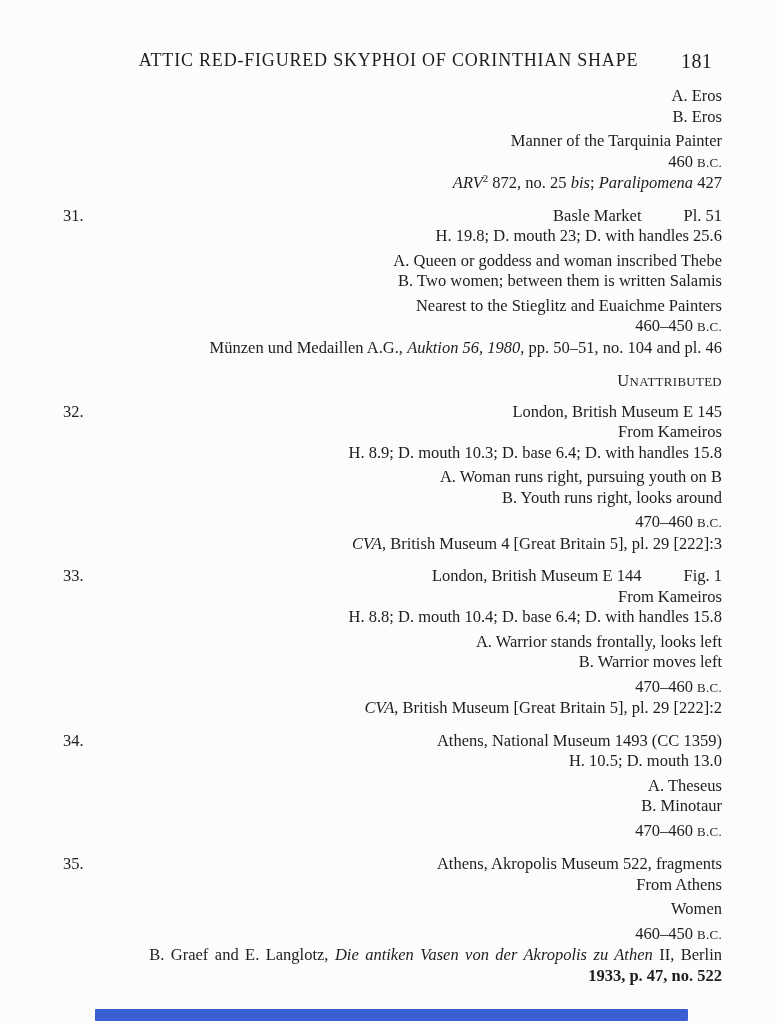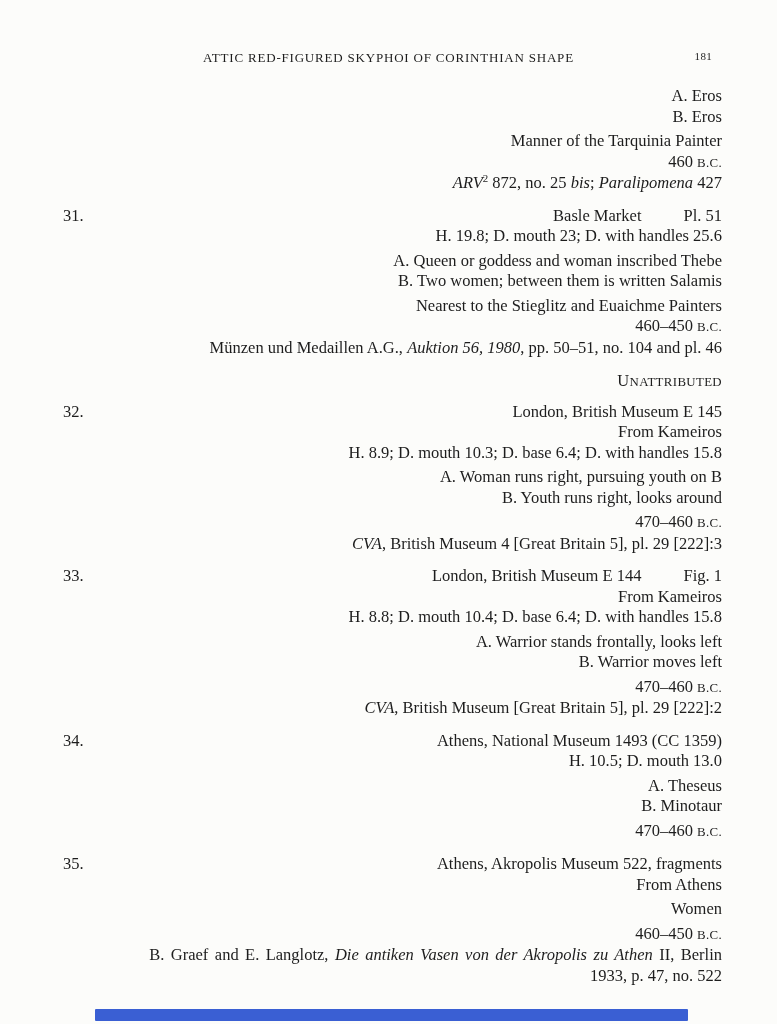--- a/index.html
+++ b/index.html
@@ -9,24 +9,24 @@
   body{
     width:777px;height:1024px;background:var(--bg);
     font-family:"Liberation Serif","DejaVu Serif",serif;
     color:var(--ink);
     -webkit-font-smoothing:antialiased;
   }
   .page{position:relative;width:777px;height:1024px;overflow:hidden;background:var(--bg);}
   
   .running-head{
     position:absolute;top:50px;left:0;right:0;text-align:center;
-    font-size:13px;letter-spacing:0.8px;white-space:nowrap;
+    font-size:18px;letter-spacing:0.8px;white-space:nowrap;
   }
   .page-number{
-    position:absolute;top:50px;right:65px;font-size:11px;letter-spacing:0.3px;
+    position:absolute;top:50px;right:65px;font-size:20px;letter-spacing:0.3px;
   }
   
   .content{
     position:absolute;top:86px;left:63px;right:55px;
     font-size:16.5px;line-height:20.5px;text-align:right;
   }
   .continuation{padding-left:29px;}
   .entry{position:relative;padding-left:29px;margin-top:12px;}
   .entry-number{position:absolute;left:0;top:0;}
   .section-heading{margin-top:13px;letter-spacing:0.5px;}
@@ -99,18 +99,18 @@
         <div class="line"><span>B. Minotaur</span></div>
         <div class="line gap"><span>470–460 </span><span class="sc">B.C.</span></div>
       </div>
       <div class="entry">
         <span class="entry-number">35.</span>
         <div class="line"><span>Athens, Akropolis Museum 522, fragments</span></div>
         <div class="line"><span>From Athens</span></div>
         <div class="line gap"><span>Women</span></div>
         <div class="line gap"><span>460–450 </span><span class="sc">B.C.</span></div>
         <div class="line just"><span>B. Graef and E. Langlotz, </span><span class="i">Die antiken Vasen von der Akropolis zu Athen</span><span> II, Berlin</span></div>
-        <div class="line" style="margin-left: 10px;"><span>1933, p. 47, no. 522</span></div>
+        <div class="line" style="margin-left: 10px; font-weight: bold;"><span>1933, p. 47, no. 522</span></div>
       </div>
     </main>
 
   <div class="artifact-bar"></div>
 </div>
 
 </body></html>

